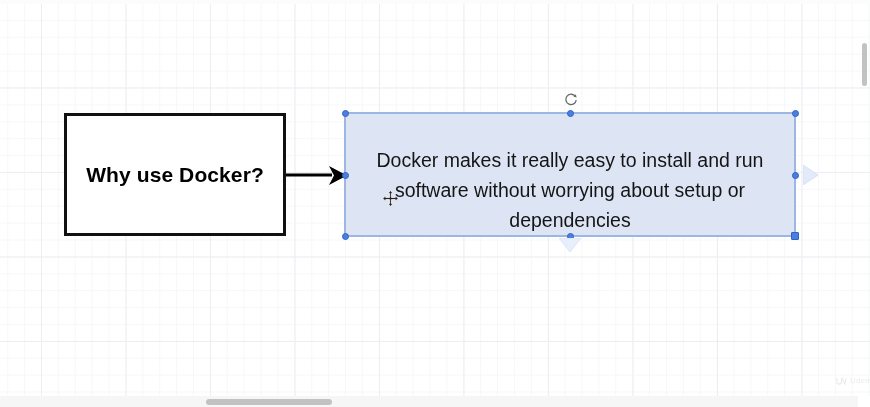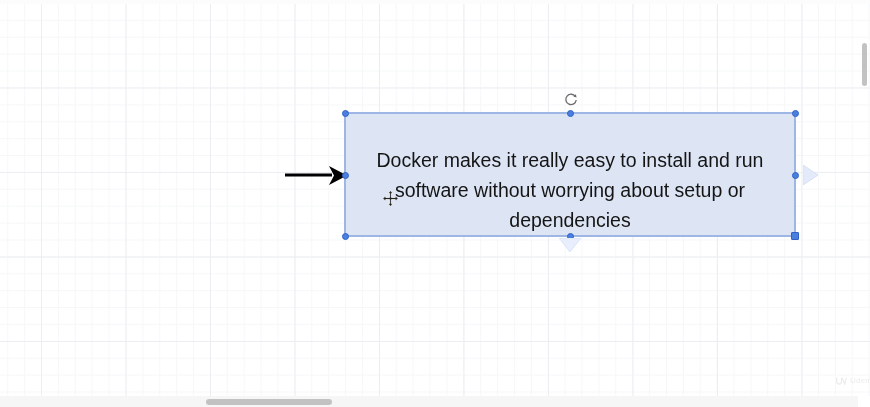--- a/index.html
+++ b/index.html
@@ -231,20 +231,23 @@
 
 <div id="canvas">
 
   <div id="top-band"></div>
 
   <svg id="connector" viewBox="0 0 62 30" width="62" height="30">
     <line x1="0" y1="15" x2="47" y2="15" stroke="#000000" stroke-width="3"></line>
     <polygon points="44,6 62,15.5 44,25 49,15.5" fill="#000000"></polygon>
   </svg>
 
+  <div id="shape-question">
+    <span class="label">Why use Docker?</span>
+  </div>
 
   <div id="shape-answer">
     <span class="label">Docker makes it really easy to install and run software without worrying about setup or dependencies</span>
   </div>
 
   <div id="selection-frame"></div>
 
   <svg id="rotate-handle" viewBox="0 0 16 16" width="16" height="16">
     <path d="M12.4 4.6A5.2 5.2 0 1 0 13.2 8" fill="none" stroke="#6b6b6b" stroke-width="1.3"></path>
     <polygon points="12.9,2.2 13.6,5.6 10.4,4.6" fill="#6b6b6b"></polygon>

